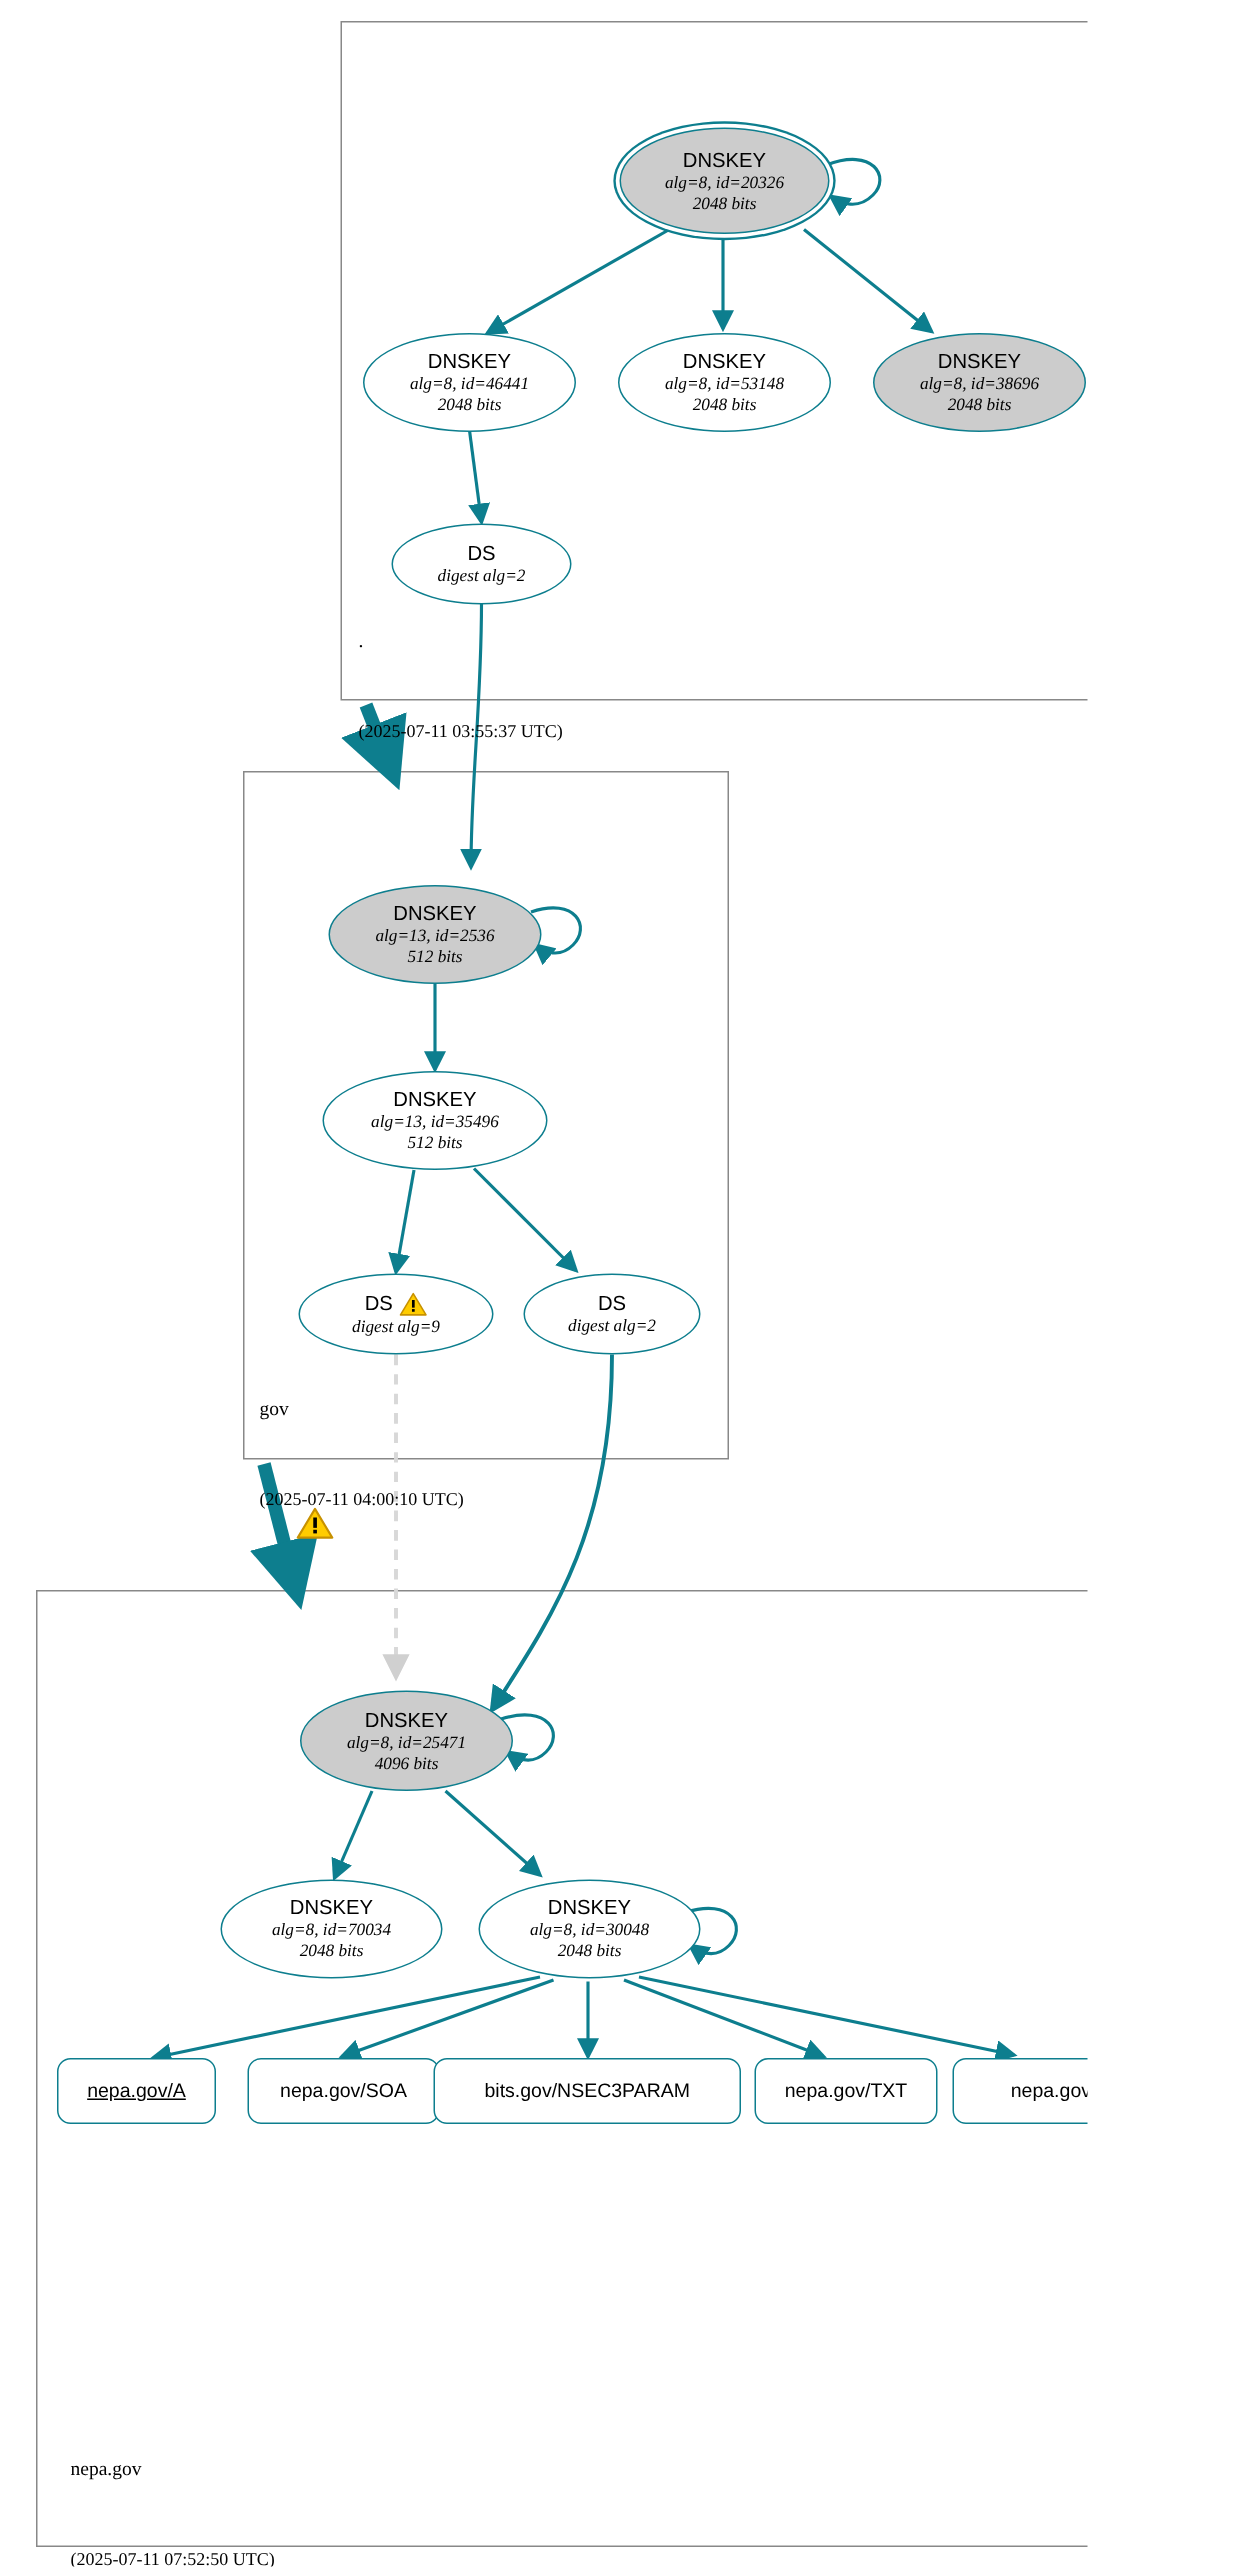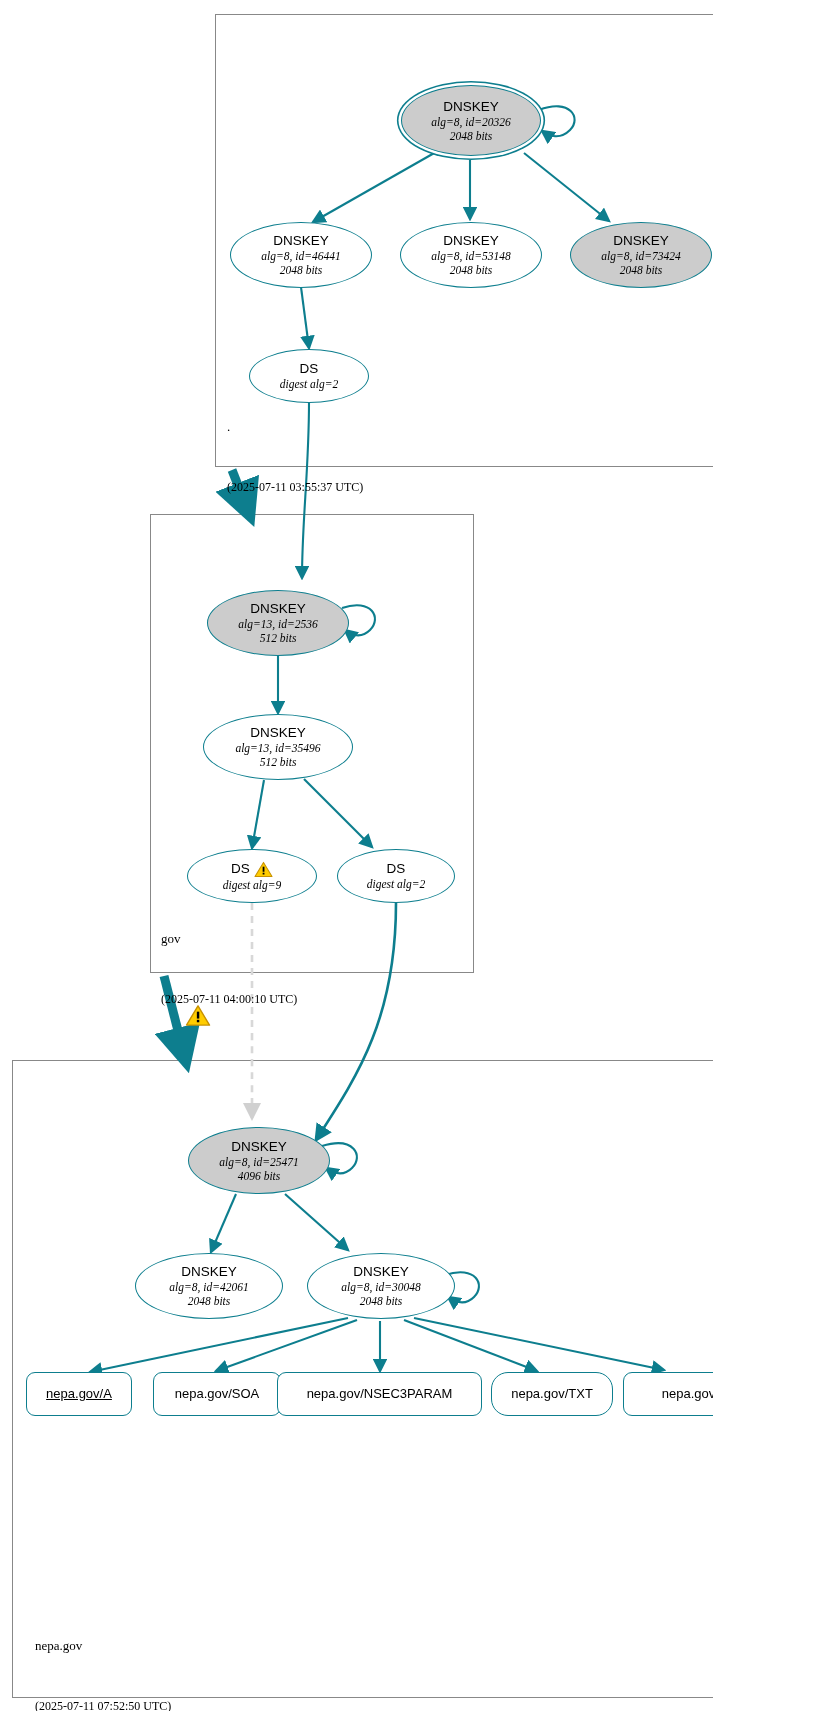--- a/index.html
+++ b/index.html
@@ -1,18 +1,18 @@
 <!DOCTYPE html>
 <html><head>
 <meta charset="utf-8">
 <style>
   html,body{margin:0;padding:0;background:#ffffff;}
   body{width:823px;height:1711px;position:relative;
        font-family:"Liberation Serif", serif;}
-  #stage{position:absolute;left:4px;top:0;width:709px;height:1711px;overflow:hidden;}
+  #stage{position:absolute;left:16px;top:0;width:709px;height:1711px;overflow:hidden;}
   svg.layer{position:absolute;left:0;top:0;width:823px;height:1711px;}
   .zonebox{position:absolute;border:1px solid #888888;box-sizing:border-box;}
   .zonecap{position:absolute;color:#000000;font-family:"Liberation Serif", serif;}
   .zonecap .zname{font-size:13px;line-height:17px;white-space:nowrap;}
   .zonecap .ztime{font-size:12px;line-height:16px;white-space:nowrap;margin-top:44px;}
   .node{position:absolute;display:flex;flex-direction:column;align-items:center;
         justify-content:center;text-align:center;box-sizing:border-box;}
   .ell{border:1.6px solid #0d7e8e;border-radius:50%;background:#ffffff;}
   .ell.shaded{background:#cccccc;}
   .ell.dbl{box-shadow:0 0 0 2.5px #ffffff, 0 0 0 4.1px #0d7e8e;}
@@ -99,21 +99,21 @@
   </div>
 
   <div class="node ell" style="left:396px;top:222px;width:142px;height:66px;">
     <div class="t1">DNSKEY</div>
     <div class="t2">alg=8, id=53148</div>
     <div class="t2">2048 bits</div>
   </div>
 
   <div class="node ell shaded" style="left:566px;top:222px;width:142px;height:66px;">
     <div class="t1">DNSKEY</div>
-    <div class="t2">alg=8, id=73424</div>
+    <div class="t2">alg=8, id=38696</div>
     <div class="t2">2048 bits</div>
   </div>
 
   <div class="node ell" style="left:245px;top:349px;width:120px;height:54px;">
     <div class="t1">DS</div>
     <div class="t2">digest alg=2</div>
   </div>
 
   <div class="zonecap" style="left:223px;top:418px;">
     <div class="zname">.</div>
@@ -161,40 +161,40 @@
   </svg>
 
   <div class="node ell shaded" style="left:184px;top:1127px;width:142px;height:67px;">
     <div class="t1">DNSKEY</div>
     <div class="t2">alg=8, id=25471</div>
     <div class="t2">4096 bits</div>
   </div>
 
   <div class="node ell" style="left:131px;top:1253px;width:148px;height:66px;">
     <div class="t1">DNSKEY</div>
-    <div class="t2">alg=8, id=42061</div>
+    <div class="t2">alg=8, id=70034</div>
     <div class="t2">2048 bits</div>
   </div>
 
   <div class="node ell" style="left:303px;top:1253px;width:148px;height:66px;">
     <div class="t1">DNSKEY</div>
     <div class="t2">alg=8, id=30048</div>
     <div class="t2">2048 bits</div>
   </div>
 
   <div class="rr" style="position:absolute;left:22px;top:1372px;width:104px;height:42px;text-decoration:underline;">
     <span class="t1">nepa.gov/A</span>
   </div>
   <div class="rr" style="position:absolute;left:136px;top:1372px;width:126px;height:42px;margin-left:13px;">
     <span class="t1">nepa.gov/SOA</span>
   </div>
   <div class="rr" style="position:absolute;left:273px;top:1372px;width:203px;height:42px;">
-    <span class="t1">nepa.gov/NSEC3PARAM</span>
-  </div>
-  <div class="rr" style="position:absolute;left:487px;top:1372px;width:120px;height:42px;border-radius:17px;">
+    <span class="t1">bits.gov/NSEC3PARAM</span>
+  </div>
+  <div class="rr" style="position:absolute;left:487px;top:1372px;width:120px;height:42px;">
     <span class="t1">nepa.gov/TXT</span>
   </div>
   <div class="rr" style="position:absolute;left:619px;top:1372px;width:113px;height:42px;justify-content:flex-end;">
     <span class="t1">nepa.gov/NS</span>
   </div>
 
   <div class="zonecap" style="left:31px;top:1637px;">
     <div class="zname">nepa.gov</div>
     <div class="ztime">(2025-07-11 07:52:50 UTC)</div>
   </div>

